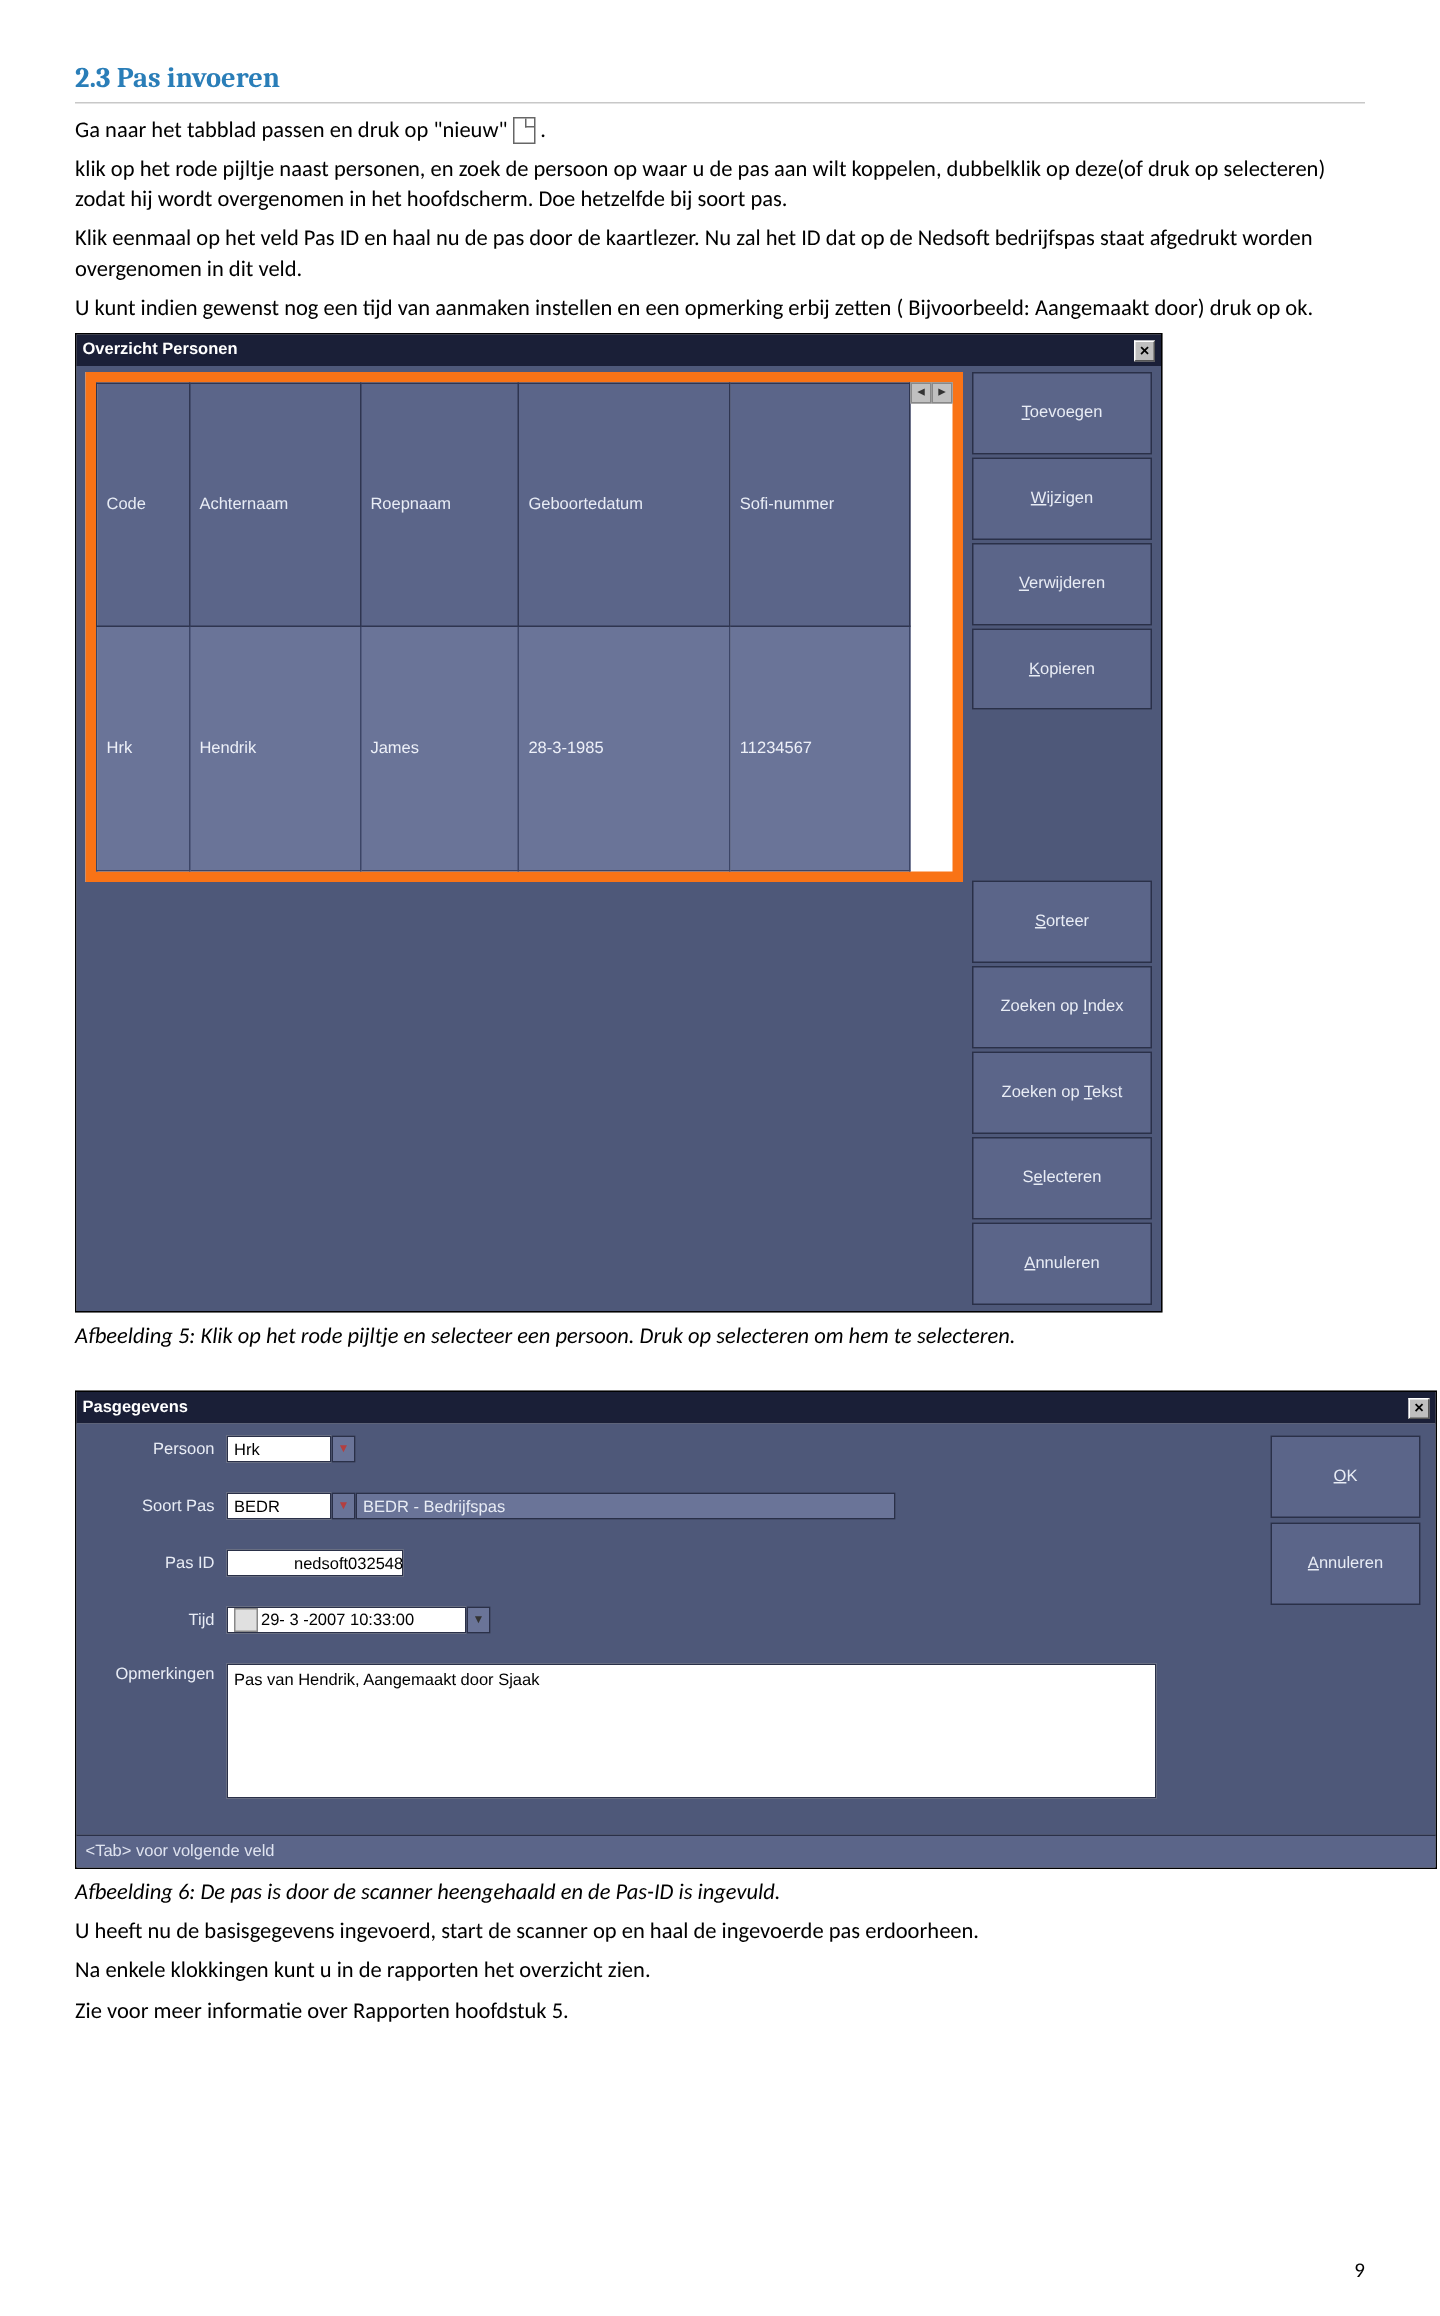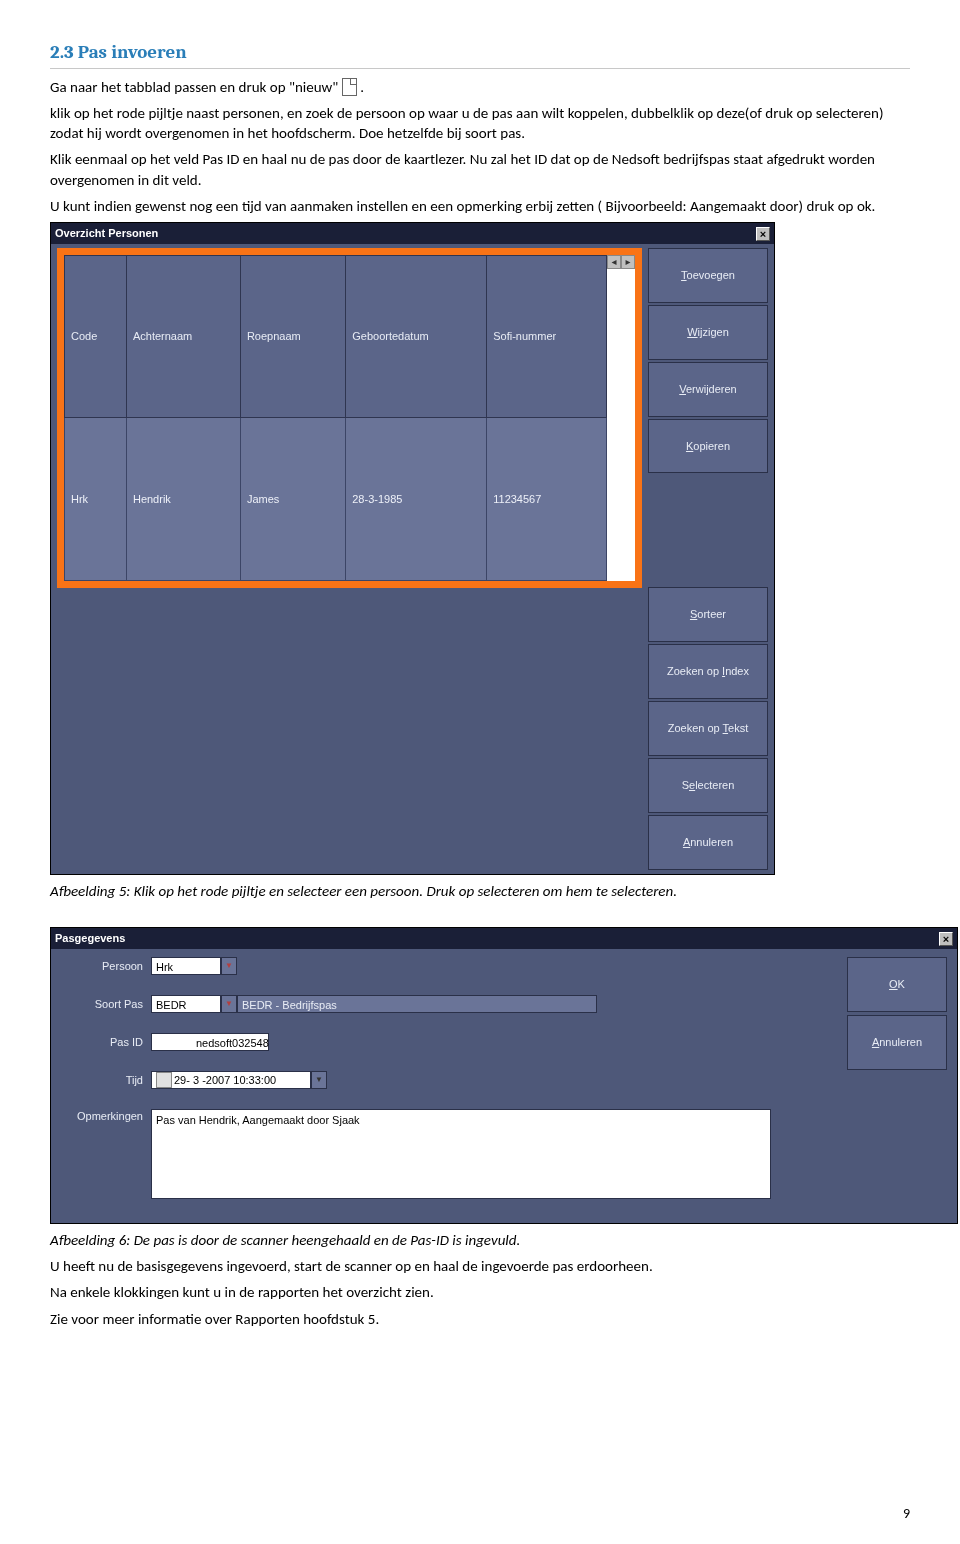--- a/index.html
+++ b/index.html
@@ -250,20 +250,21 @@
           <div class="lbl">Opmerkingen</div>
           <div class="textarea">Pas van Hendrik, Aangemaakt door Sjaak</div>
         </div>
       </div>
       <div class="form-right">
         <div class="btn"><u>O</u>K</div>
         <div class="btn"><u>A</u>nnuleren</div>
       </div>
     </div>
   </div>
+  <div class="statusbar">&lt;Tab&gt;  voor volgende veld</div>
 </div>
 
 <br>
 <em class="caption">Afbeelding 6: De pas is door de scanner heengehaald en de Pas-ID is ingevuld.</em>
 
 <p>U heeft nu de basisgegevens ingevoerd, start de scanner op en haal de ingevoerde pas erdoorheen.</p>
 <p>Na enkele klokkingen kunt u in de rapporten het overzicht zien.</p>
 <p> Zie voor meer informatie over Rapporten hoofdstuk 5.</p>
 
 <div class="page-num">9</div>

